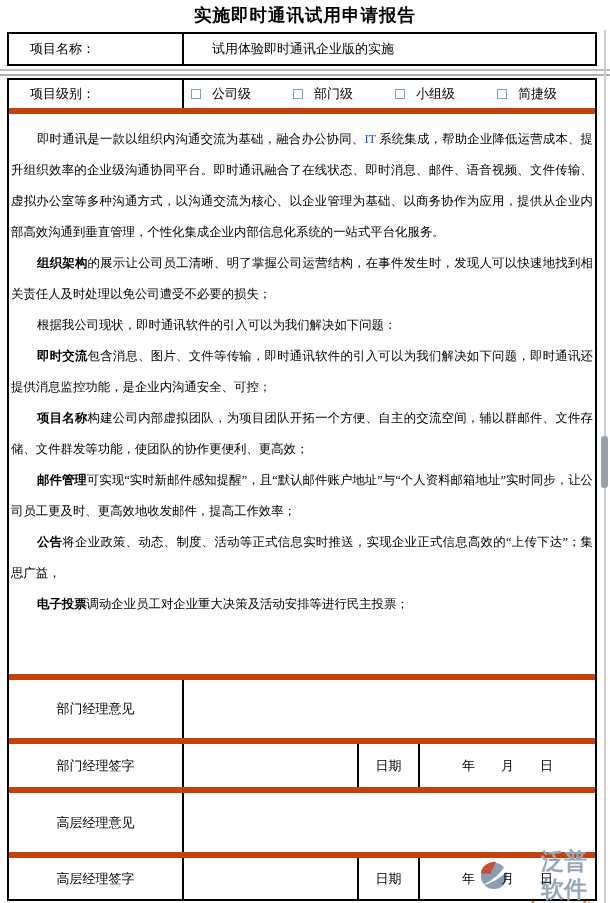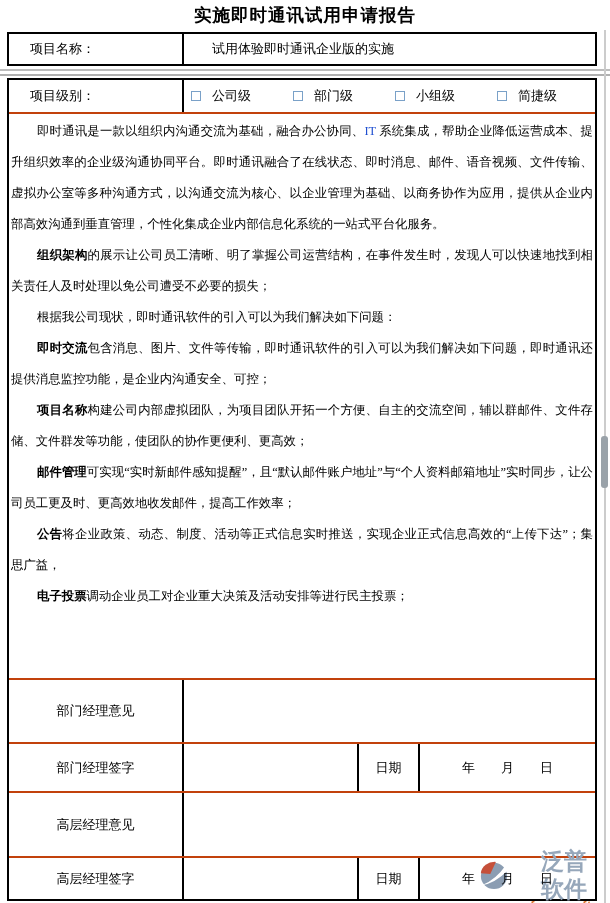--- a/index.html
+++ b/index.html
@@ -8,38 +8,38 @@
     font-family:"Liberation Serif", serif;color:#000;overflow:hidden;
   }
   .doc-title{
     position:absolute;top:2px;left:0;width:610px;height:28px;
     text-align:center;font-size:17.5px;font-weight:bold;line-height:26px;
     font-family:"Liberation Sans", sans-serif;letter-spacing:1px;
   }
   .tbl{position:absolute;left:7px;width:590px;border:2px solid #000;box-sizing:border-box;background:transparent;}
   .t1{top:32px;height:34px;display:flex;}
   .t2{top:78px;height:823px;display:flex;flex-direction:column;}
-  .row{display:flex;box-sizing:border-box;border-bottom:2px solid #c2410c;}
+  .row{display:flex;box-sizing:border-box;border-bottom:6px solid #c2410c;}
   .row:last-child{border-bottom:none;}
   .cell{box-sizing:border-box;}
   .cell + .cell{border-left:2px solid #000;}
   .label-cell{
     width:173px;flex:0 0 173px;display:flex;align-items:center;justify-content:center;
     font-size:13px;
   }
   .t1 .label-cell, .row-level .label-cell{justify-content:flex-start;padding-left:21px;}
   .value-cell{flex:1;display:flex;align-items:center;padding-left:28px;font-size:13px;}
   .options-cell{flex:1;display:flex;align-items:center;padding-left:7px;gap:42px;font-size:13px;}
   .opt{display:flex;align-items:center;gap:10px;}
   .cbx{
     display:inline-block;width:8px;height:8px;border:1px solid #7aa1c8;background:#fff;
     margin-right:1px;flex:0 0 auto;
   }
   .row-level{height:34px;flex:0 0 34px;}
-  .row-text{height:566px;flex:0 0 566px;display:block;padding:2px 2px 0 2px;overflow:hidden;}
+  .row-text{height:566px;flex:0 0 566px;display:block;padding:10px 2px 0 2px;overflow:hidden;}
   .para{
     margin:0;font-size:12.4px;line-height:31px;text-align:justify;
     text-indent:26px;word-break:break-all;
   }
   .row-opinion1{height:64px;flex:0 0 64px;}
   .row-sign1{height:49px;flex:0 0 49px;}
   .row-opinion2{height:65px;flex:0 0 65px;}
   .row-sign2{height:41px;flex:0 0 41px;}
   .empty-cell{flex:1;}
   .sig-cell{flex:0 0 175px;width:175px;}

